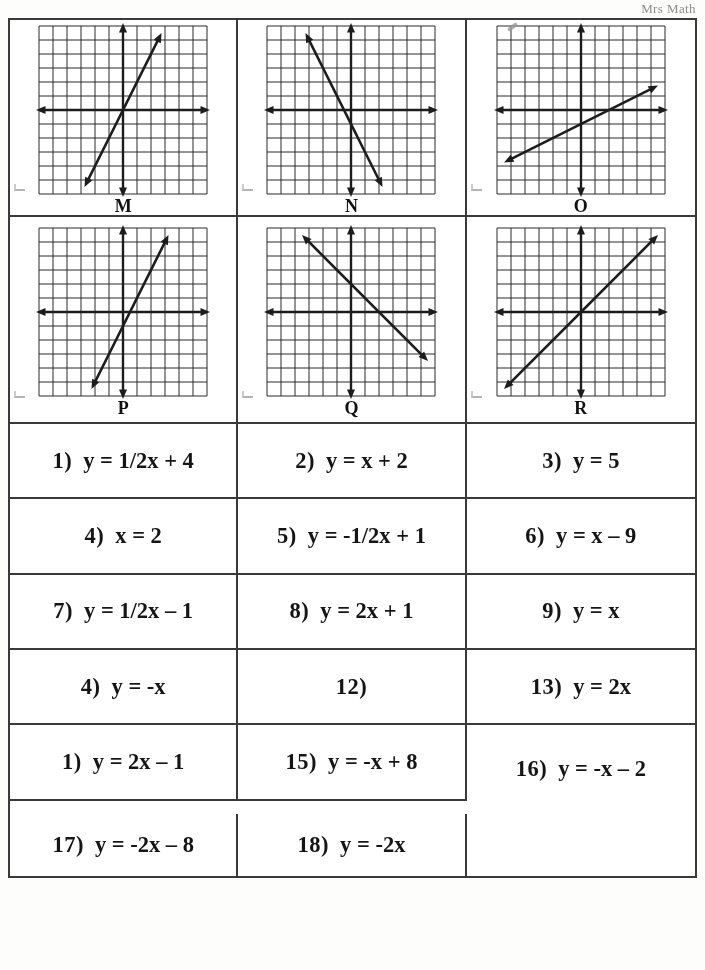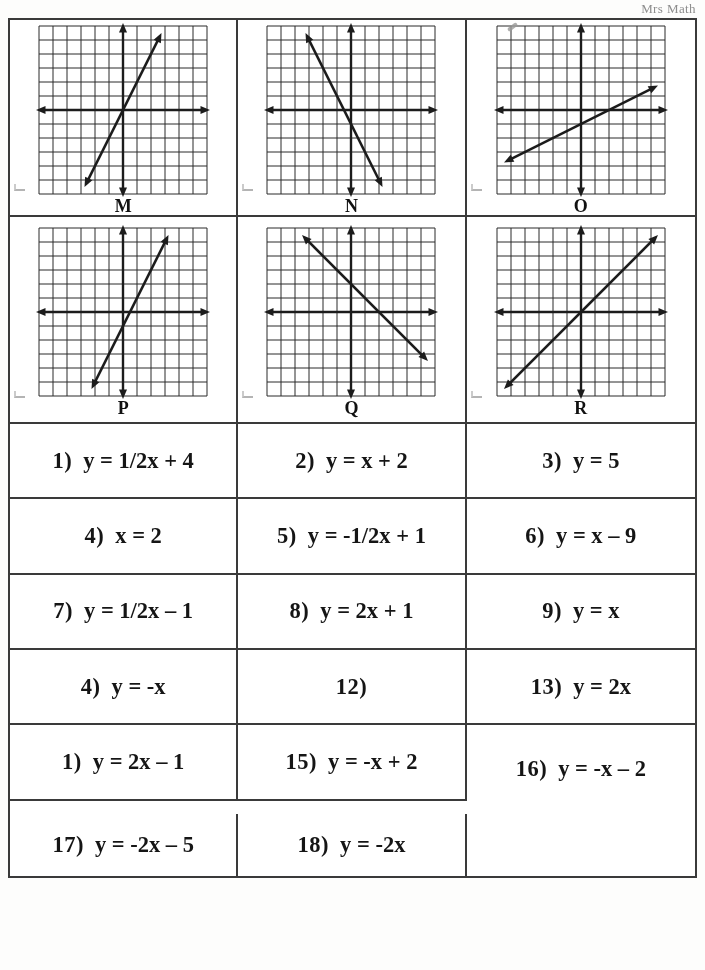--- a/index.html
+++ b/index.html
@@ -373,29 +373,29 @@
     <div class="cell eq-cell">
       <span class="eq-num">13)</span>
       <span class="eq-text">y = 2x</span>
     </div>
     <div class="cell eq-cell">
       <span class="eq-num">1)</span>
       <span class="eq-text">y = 2x – 1</span>
     </div>
     <div class="cell eq-cell">
       <span class="eq-num">15)</span>
-      <span class="eq-text">y = -x + 2</span>
+      <span class="eq-text">y = -x + 8</span>
     </div>
     <div class="cell eq-cell">
       <span class="eq-num">16)</span>
       <span class="eq-text">y = -x – 2</span>
     </div>
     <div class="cell eq-cell">
       <span class="eq-num">17)</span>
-      <span class="eq-text">y = -2x – 5</span>
+      <span class="eq-text">y = -2x – 8</span>
     </div>
     <div class="cell eq-cell">
       <span class="eq-num">18)</span>
       <span class="eq-text">y = -2x</span>
     </div>
 
   </div>
 </div>
 
 </body></html>

